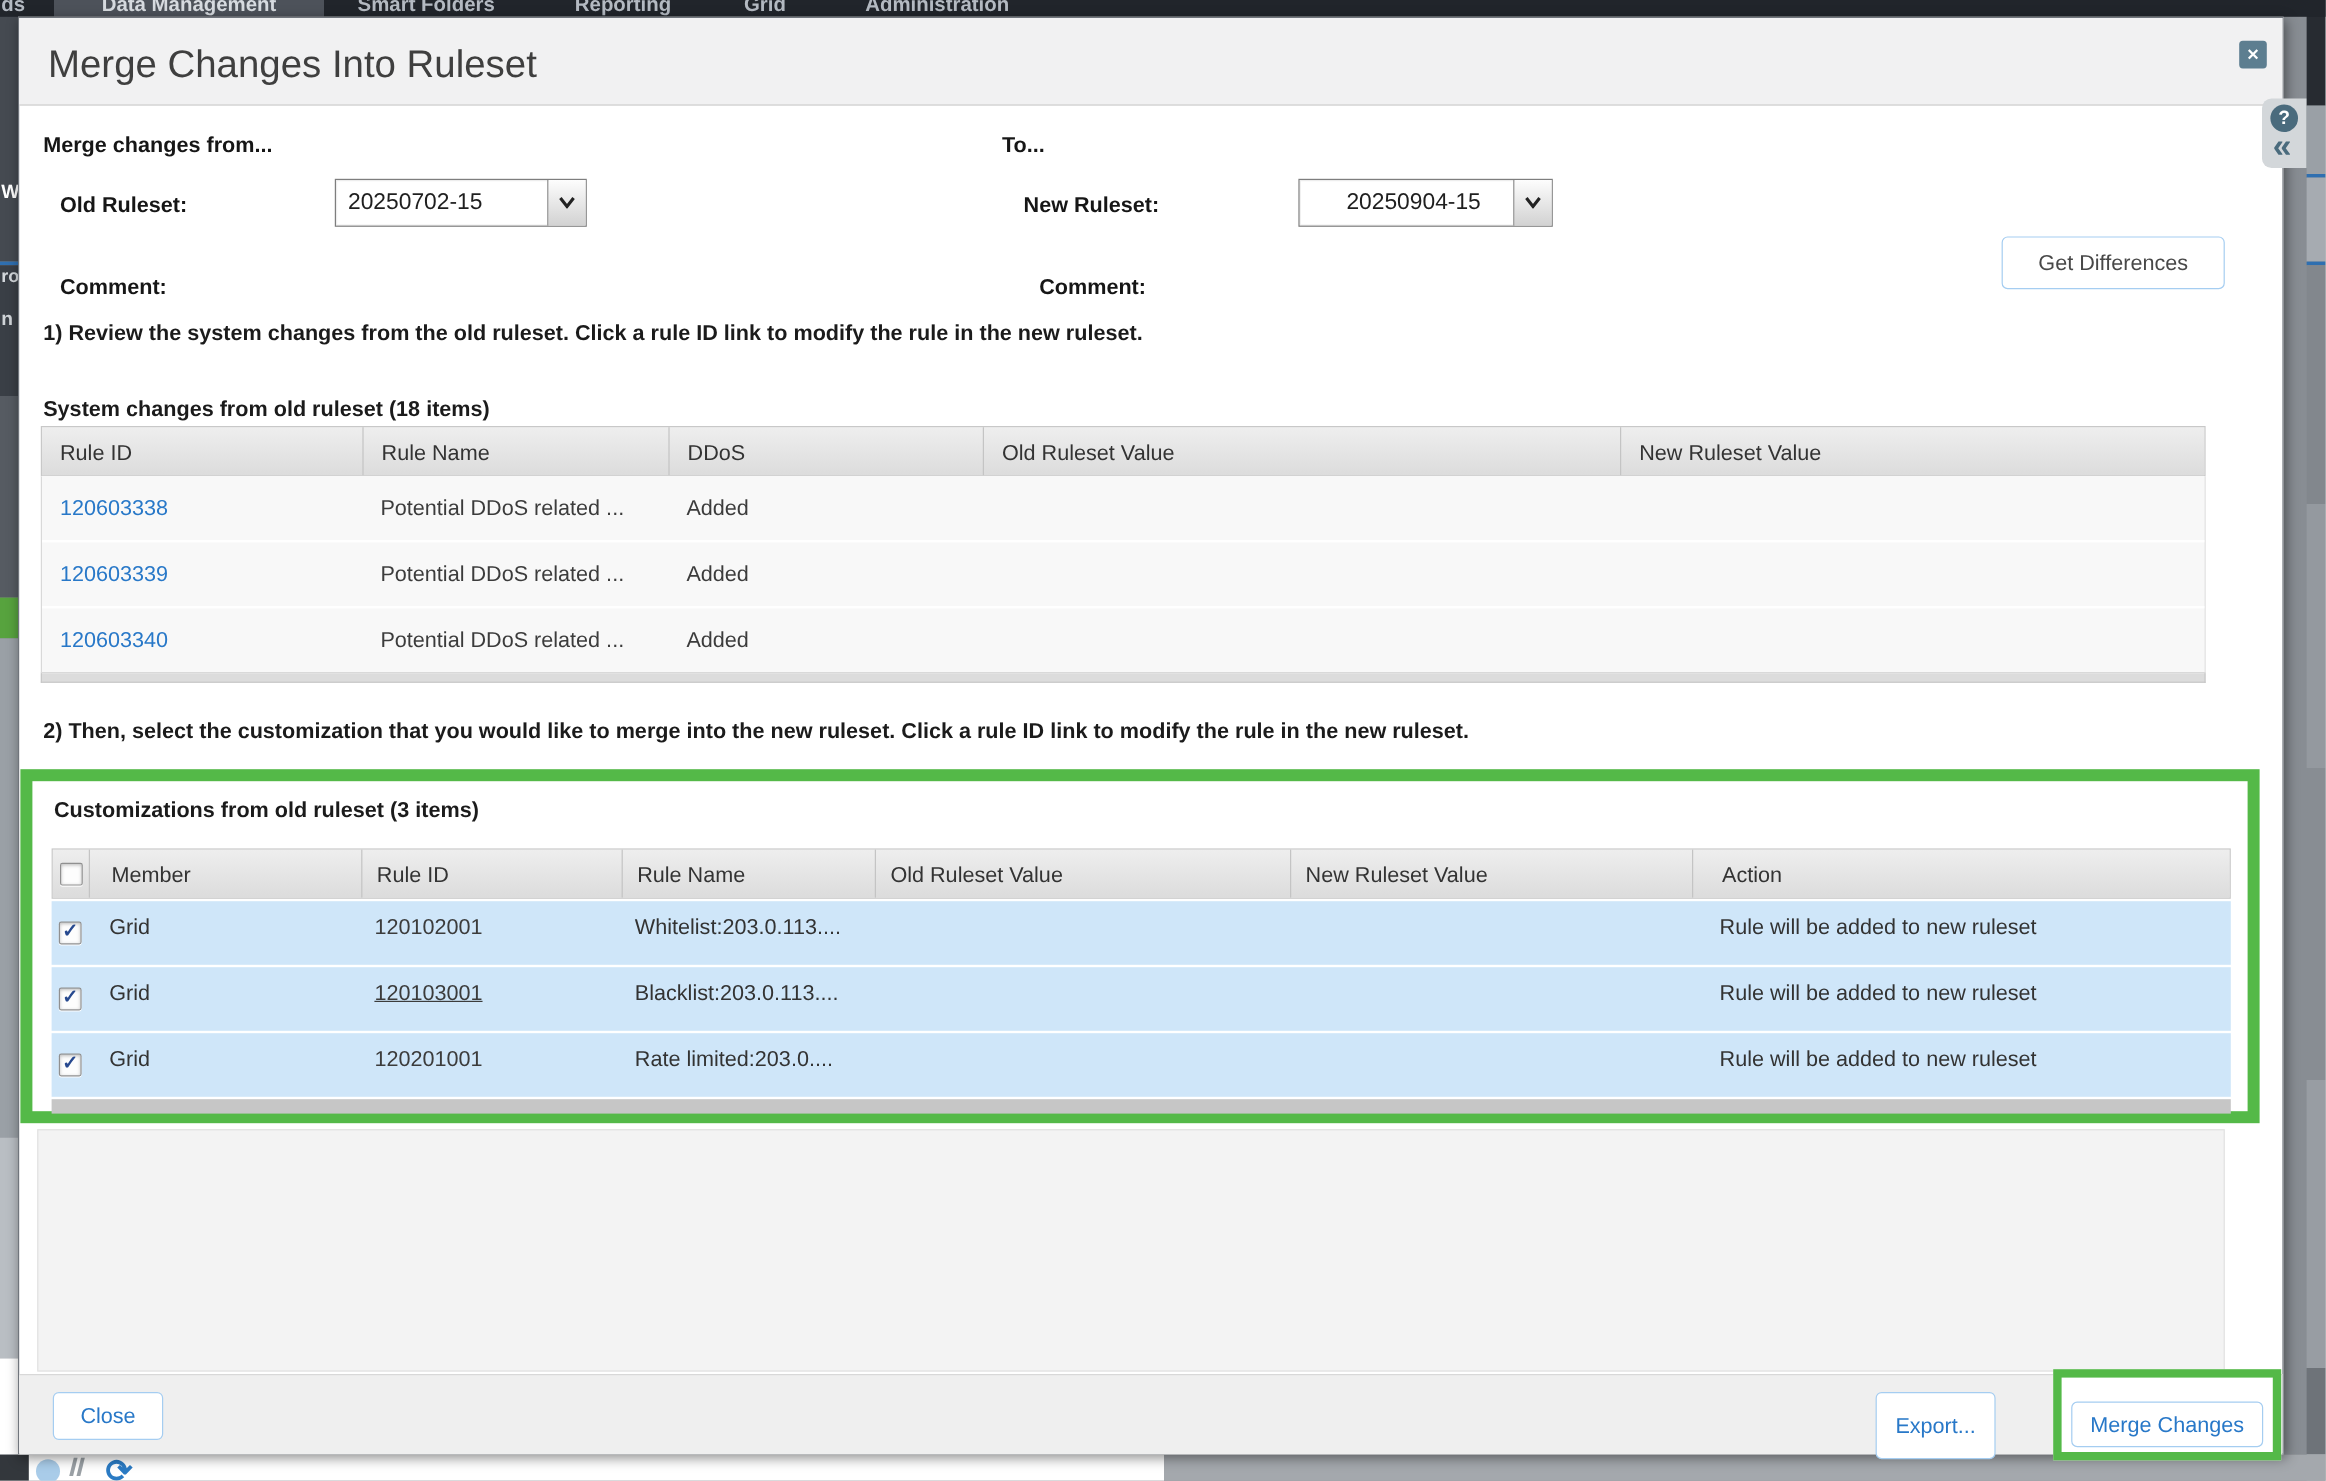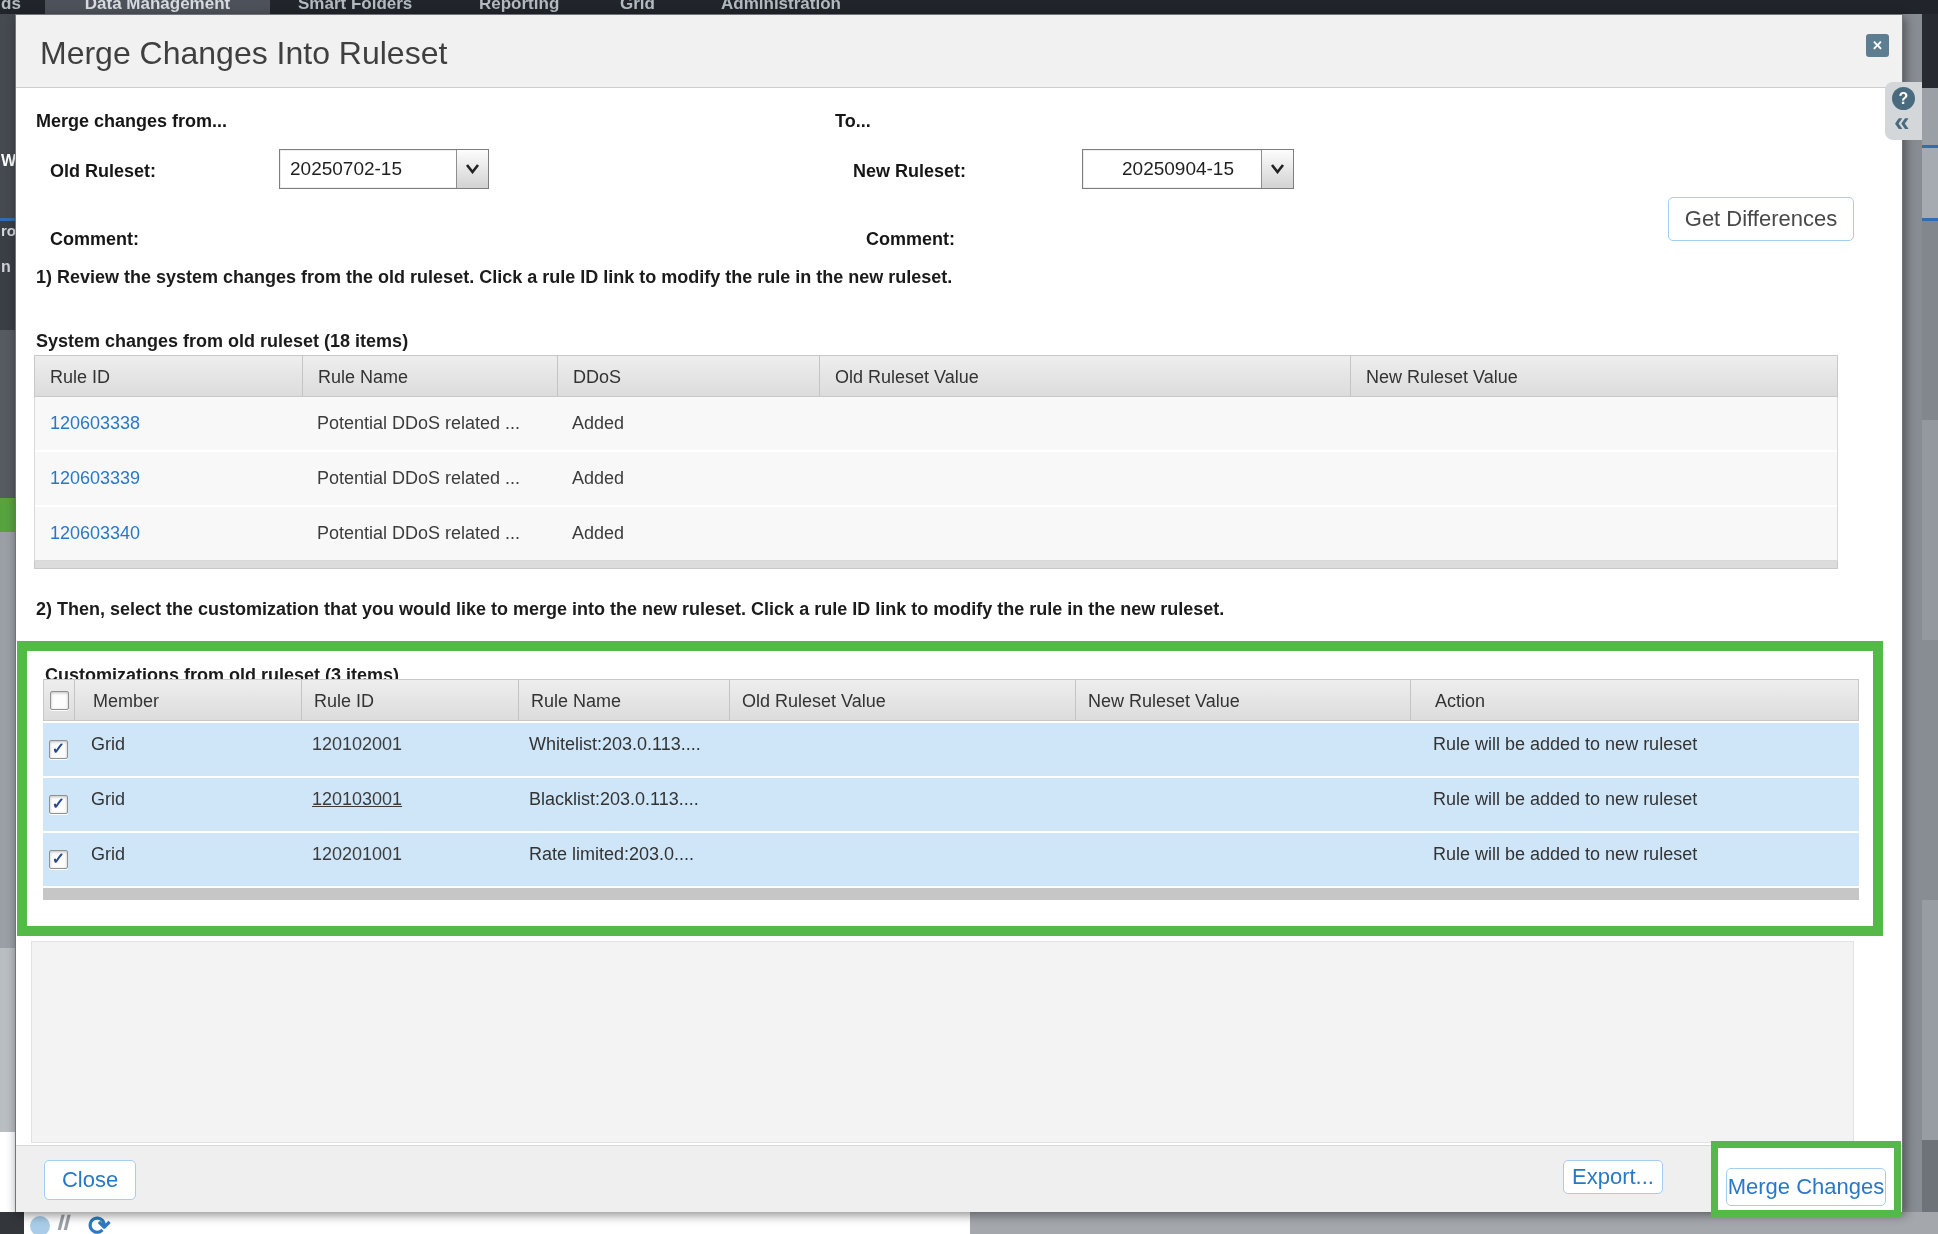--- a/index.html
+++ b/index.html
@@ -45,21 +45,21 @@
   .blabel{position:absolute;font-size:18px;font-weight:bold;color:#161616;white-space:nowrap;}
 
   
   .dropdown{position:absolute;height:40px;background:#ffffff;border:1px solid #7e7e7e;box-sizing:border-box;
     box-shadow:0 1px 1px rgba(255,255,255,.8), inset 0 0 0 1px #ededed;display:flex;}
   .dd-text{flex:1;font-size:19px;color:#1f1f1f;line-height:38px;padding-left:10px;overflow:hidden;}
   .dd-btn{width:31px;border-left:1px solid #8e8e8e;background:linear-gradient(#fdfdfd,#d2d2d2);
     display:flex;align-items:center;justify-content:center;}
 
   .btn{position:absolute;background:#ffffff;border:1px solid #a5cdf1;border-radius:5px;box-sizing:border-box;
-    font-size:22px;display:flex;align-items:center;justify-content:center;cursor:pointer;white-space:nowrap;}
+    font-size:18px;display:flex;align-items:center;justify-content:center;cursor:pointer;white-space:nowrap;}
   .btn-dark{color:#484848;}
   .btn-blue{color:#2878c8;}
 
   .instr{position:absolute;font-size:18px;font-weight:bold;color:#1b1b1b;white-space:nowrap;}
   .sec-title{position:absolute;font-size:18px;font-weight:bold;color:#1b1b1b;white-space:nowrap;}
 
   
   .tbl{position:absolute;}
   .t-row{display:flex;}
   .t-head{background:linear-gradient(#eeeeee,#dcdcdc);border:1px solid #c8c8c8;box-sizing:border-box;height:42px;}
@@ -228,21 +228,21 @@
           <div class="t-cell c5"></div>
         </div>
       </div>
     <div class="t1-strip"></div>
   </div>
 
   <div class="instr" style="left:20px;top:584px;">2) Then, select the customization that you would like to merge into the new ruleset. Click a rule ID link to modify the rule in the new ruleset.</div>
 
   <div class="green-box" style="left:1px;top:626px;width:1866px;height:295px;">
     <div class="sec-title" style="left:18px;top:14px;">Customizations from old ruleset (3 items)</div>
-    <div class="tbl" style="left:16px;top:28px;width:1816px;">
+    <div class="tbl" style="left:16px;top:56px;width:1816px;">
       <div class="t-row t-head" id="t2-head">
           <div class="t-cell d1">
             <div class="cb"></div>
           </div>
           <div class="t-cell d2">Member</div>
           <div class="t-cell d3">Rule ID</div>
           <div class="t-cell d4">Rule Name</div>
           <div class="t-cell d5">Old Ruleset Value</div>
           <div class="t-cell d6">New Ruleset Value</div>
           <div class="t-cell d7">Action</div>
@@ -283,21 +283,21 @@
           </div>
         </div>
       <div class="t2-scroll"></div>
     </div>
   </div>
 
   <div class="gray-panel"></div>
 
   <div class="dlg-footer">
     <div class="btn btn-blue" style="left:28px;top:14px;width:92px;height:40px;">Close</div>
-    <div class="btn btn-blue" style="left:1547px;top:14px;width:100px;height:34px;">Export...</div>
+    <div class="btn btn-blue" style="left:1547px;top:14px;width:100px;height:56px;">Export...</div>
   </div>
 
   <div class="merge-green">
     <div class="btn btn-blue merge-btn">Merge Changes</div>
   </div>
 </div>
 
 <div class="flyout">
   <div class="help-circle">?</div>
   <div class="collapse">«</div>

